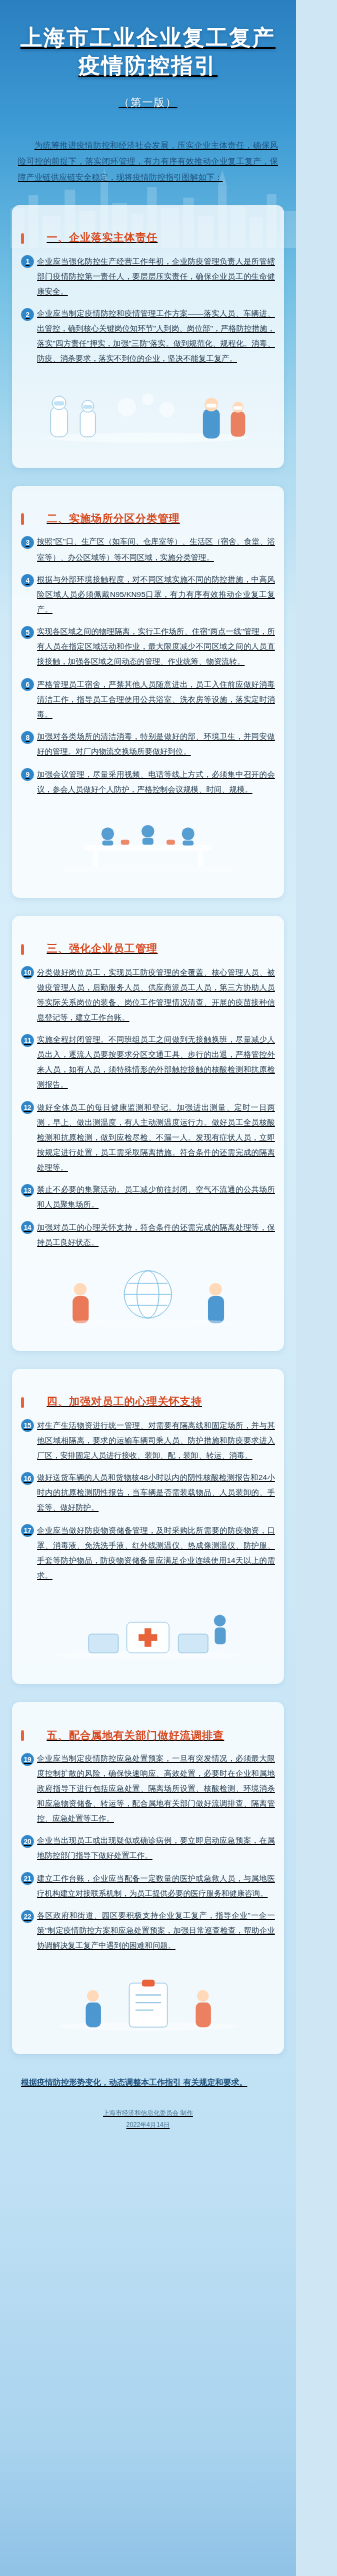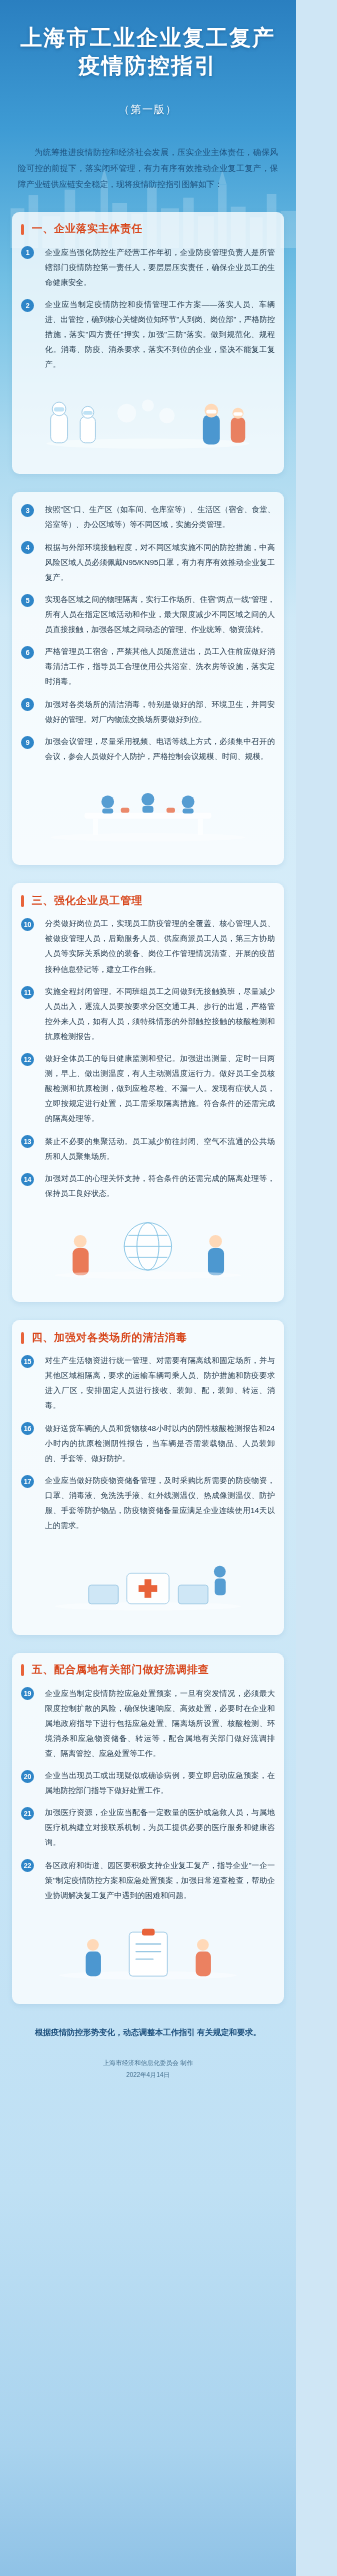--- a/index.html
+++ b/index.html
@@ -18,20 +18,21 @@
       #72c0e4 11%,
       #a8d8ef 17%,
       #cfe9f7 24%,
       #d8eefa 40%,
       #cfe9f7 58%,
       #c6e4f6 72%,
       #bfe0f4 85%,
       #a9d3ee 95%,
       #8fc2e6 100%);
     overflow: hidden;
+    text-decoration: underline;
   }
   
   .skyline {
     position: absolute;
     left: 0; right: 0;
     top: 158px;
     height: 90px;
     opacity: .35;
     pointer-events: none;
   }
@@ -42,21 +43,21 @@
   }
   .title-main {
     font-size: 21.6px;
     font-weight: bold;
     color: #ffffff;
     letter-spacing: 1.6px;
     line-height: 1.28;
     text-shadow: 0 1.1px 3.2px rgba(10,60,110,.45);
   }
   .title-sub {
-    margin-top: 24px;
+    margin-top: 17px;
     font-size: 10.6px;
     color: #ffffff;
     letter-spacing: 1.1px;
     text-shadow: 0 0.5px 2.1px rgba(10,60,110,.4);
   }
   .intro {
     position: relative;
     margin: 13.7px 18px 0 18px;
     font-size: 8.2px;
     line-height: 2.0;
@@ -68,38 +69,39 @@
     position: relative;
     margin: 18px 11.6px 0 11.6px;
     background: rgba(255,255,255,0.78);
     border-radius: 7.4px;
     padding: 10.6px 9.5px 13.7px 9.5px;
     box-shadow: 0 1.1px 5.3px rgba(60,120,170,.12);
   }
   .sec-head {
     display: flex;
     align-items: center;
-    gap: 8px;
+    gap: 23px;
     margin-bottom: 8.4px;
+    margin-top: 16px;
   }
   .sec-bar {
     width: 2.6px; height: 11.6px;
     background: #e8633a;
     border-radius: 1.6px;
   }
   .sec-title {
     font-size: 10.6px;
     font-weight: bold;
     color: #d8491f;
     letter-spacing: 0.5px;
   }
   .item {
     display: flex;
     align-items: flex-start;
-    gap: 11px;
+    gap: 3px;
     margin-bottom: 7.4px;
   }
   .num {
     flex: 0 0 auto;
     width: 13px; height: 13px;
     border-radius: 50%;
     background: #2f86c8;
     color: #fff;
     font-size: 6.9px;
     font-weight: bold;
@@ -118,21 +120,21 @@
   .figure {
     position: relative;
     height: 79px;
     margin: 3.2px 0 1.1px 0;
   }
   .footer-note {
     margin: 21px 21px 4.2px 21px;
     font-size: 8px;
     line-height: 2;
     color: #1c4f7c;
-    text-align: center;
+    text-align: left;
     font-weight: bold;
   }
   .footer-org {
     margin: 16px 0 5.3px 0;
     text-align: center;
     font-size: 6.3px;
     color: #46708f;
     line-height: 1.9;
   }
   .footer-pad { height: 21px; }
@@ -215,20 +217,24 @@
         <g opacity=".5" fill="#ffffff">
           <circle cx="250" cy="60" r="22"></circle>
           <circle cx="300" cy="42" r="14"></circle>
           <circle cx="345" cy="66" r="18"></circle>
         </g>
       </svg>
     </div>
   </div>
 
   <div class="section">
+    <div class="sec-head">
+      <div class="sec-bar"></div>
+      <div class="sec-title">二、实施场所分区分类管理</div>
+    </div>
     <div class="item">
         <div class="num">3</div>
         <div class="txt">按照"区"口、生产区（如车间、仓库室等）、生活区（宿舍、食堂、浴室等）、办公区域等）等不同区域，实施分类管理。</div>
       </div>
     <div class="item">
         <div class="num">4</div>
         <div class="txt">根据与外部环境接触程度，对不同区域实施不同的防控措施，中高风险区域人员必须佩戴N95/KN95口罩，有力有序有效推动企业复工复产。</div>
       </div>
     <div class="item">
         <div class="num">5</div>
@@ -310,21 +316,21 @@
           <rect x="2" y="32" width="38" height="64" rx="13" fill="#2f86c8" opacity=".85"></rect>
         </g>
         <ellipse cx="300" cy="138" rx="220" ry="9" fill="#ffffff" opacity=".4"></ellipse>
       </svg>
     </div>
   </div>
 
   <div class="section">
     <div class="sec-head">
       <div class="sec-bar"></div>
-      <div class="sec-title">四、加强对各类场所的清洁消毒</div>
+      <div class="sec-title">四、加强对员工的心理关怀支持</div>
     </div>
     <div class="item">
         <div class="num">15</div>
         <div class="txt">对生产生活物资进行统一管理、对需要有隔离线和固定场所，并与其他区域相隔离，要求的运输车辆司乘人员、防护措施和防疫要求进入厂区，安排固定人员进行接收、装卸、配，装卸、转运、消毒。</div>
       </div>
     <div class="item">
         <div class="num">16</div>
         <div class="txt">做好送货车辆的人员和货物核48小时以内的阴性核酸检测报告和24小时内的抗原检测阴性报告，当车辆是否需装载物品、人员装卸的、手套等、做好防护。</div>
       </div>
     <div class="item">
@@ -355,21 +361,21 @@
     <div class="item">
         <div class="num">19</div>
         <div class="txt">企业应当制定疫情防控应急处置预案，一旦有突发情况，必须最大限度控制扩散的风险，确保快速响应、高效处置，必要时在企业和属地政府指导下进行包括应急处置、隔离场所设置、核酸检测、环境消杀和应急物资储备、转运等，配合属地有关部门做好流调排查、隔离管控、应急处置等工作。</div>
       </div>
     <div class="item">
         <div class="num">20</div>
         <div class="txt">企业当出现员工或出现疑似或确诊病例，要立即启动应急预案，在属地防控部门指导下做好处置工作。</div>
       </div>
     <div class="item">
         <div class="num">21</div>
-        <div class="txt">加强医疗资源，企业应当配备一定数量的医护或急救人员，与属地医疗机构建立对接联系机制，为员工提供必要的医疗服务和健康咨询。</div>
+        <div class="txt">建立工作台账，企业应当配备一定数量的医护或急救人员，与属地医疗机构建立对接联系机制，为员工提供必要的医疗服务和健康咨询。</div>
       </div>
     <div class="item">
         <div class="num">22</div>
         <div class="txt">各区政府和街道、园区要积极支持企业复工复产，指导企业"一企一策"制定疫情防控方案和应急处置预案，加强日常巡查检查，帮助企业协调解决复工复产中遇到的困难和问题。</div>
       </div>
     <div class="figure">
       <svg viewBox="0 0 600 150" width="100%" height="79" preserveAspectRatio="xMidYMid meet">
         <ellipse cx="300" cy="136" rx="210" ry="10" fill="#ffffff" opacity=".4"></ellipse>
         <rect x="256" y="34" width="90" height="104" rx="8" fill="#ffffff" stroke="#9cc9e4" stroke-width="2"></rect>
         <rect x="286" y="26" width="30" height="16" rx="5" fill="#e8633a"></rect>

